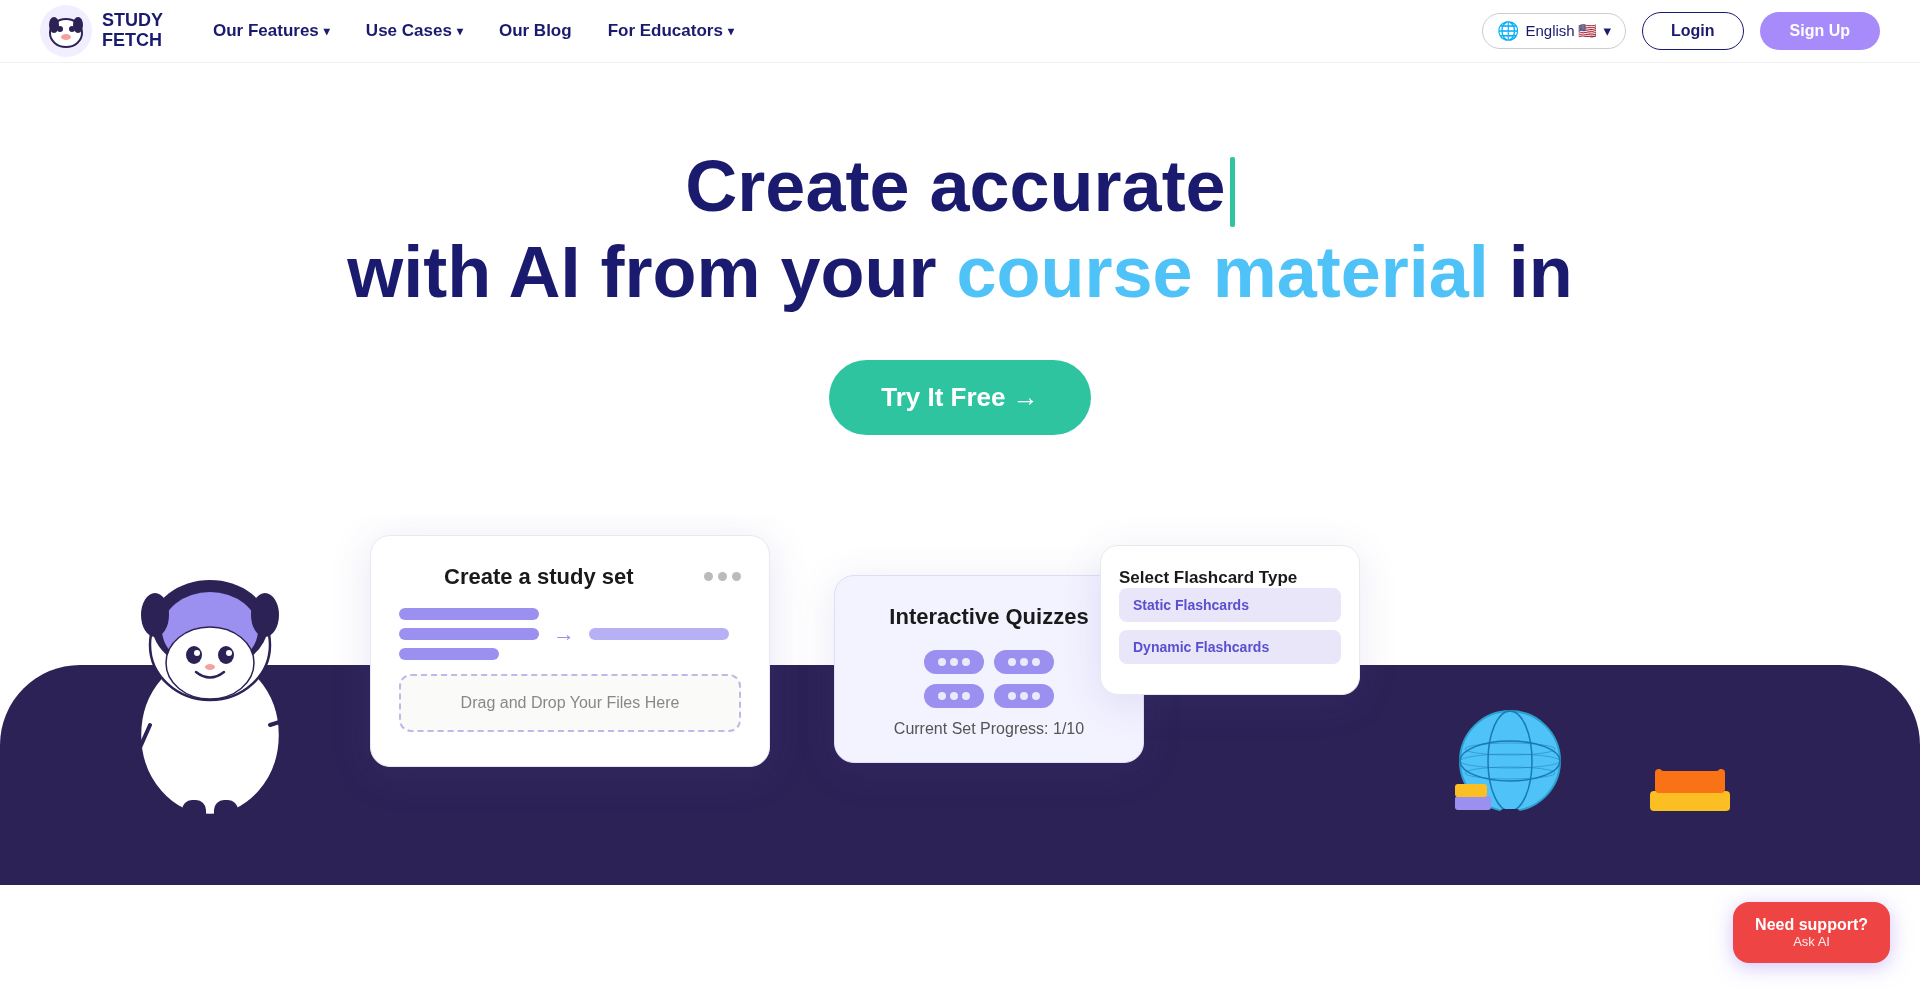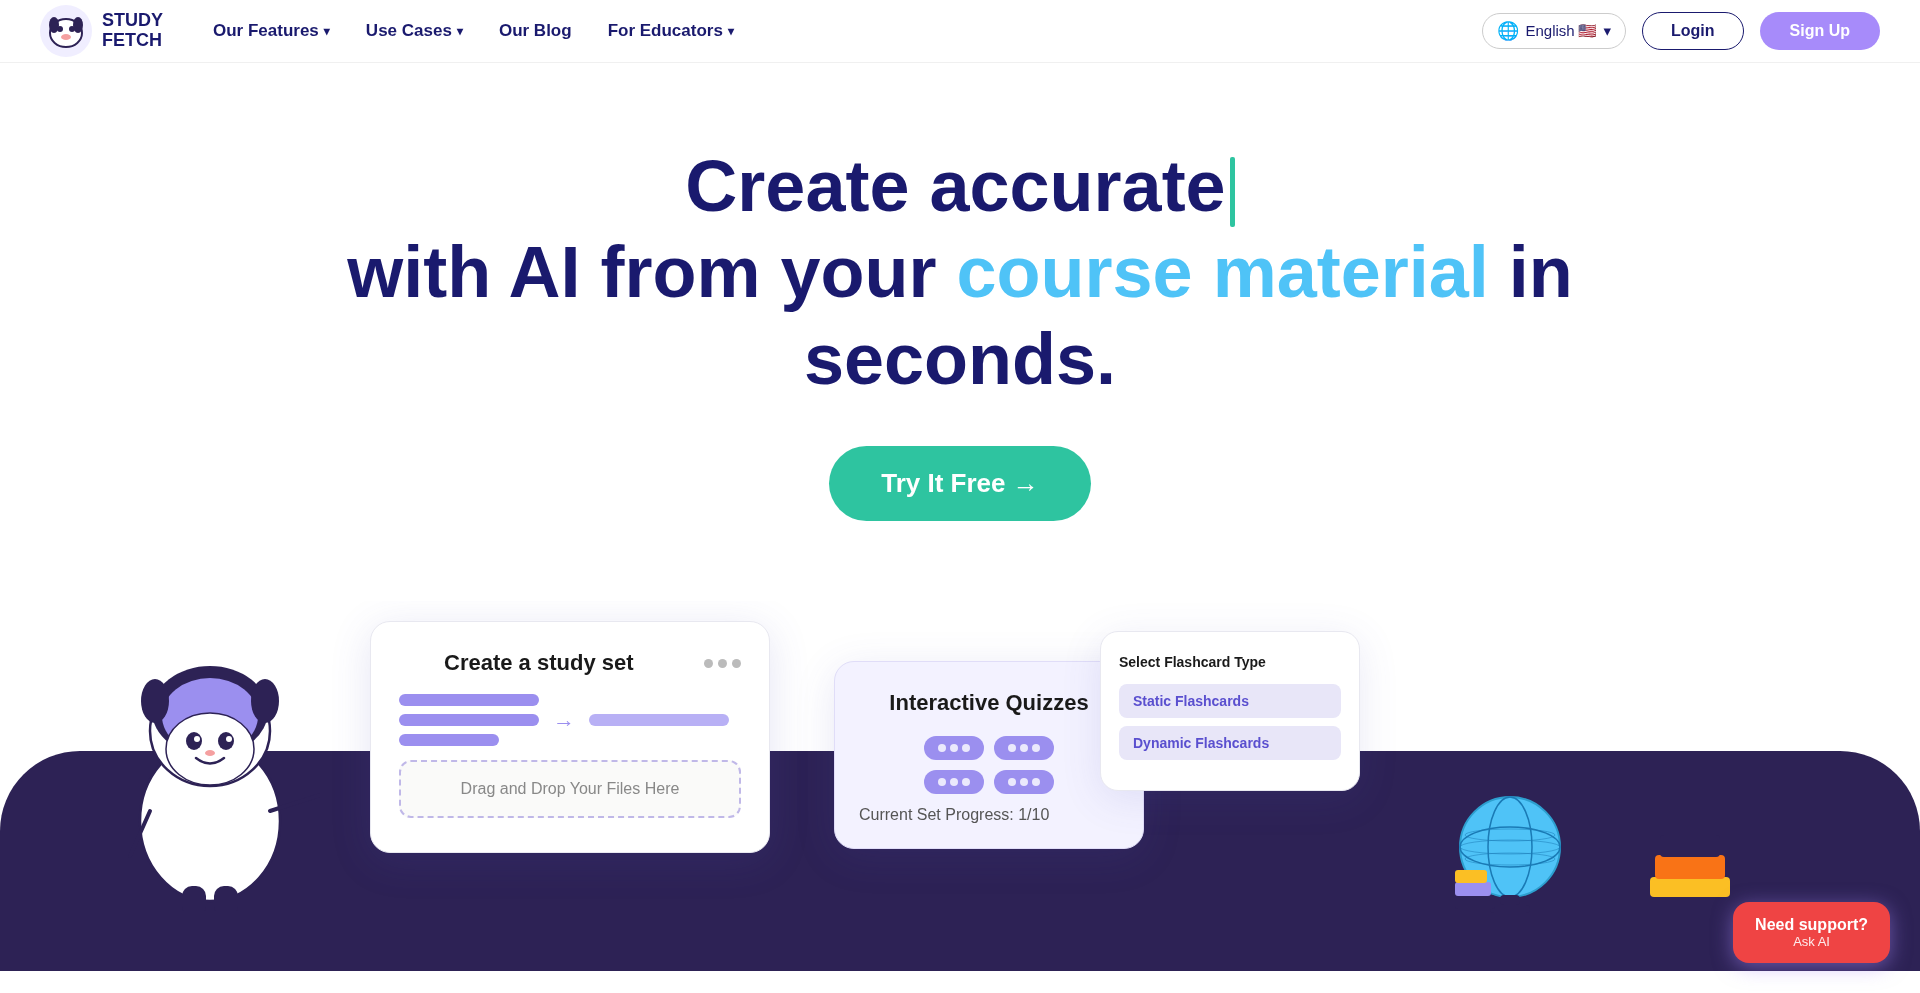--- a/index.html
+++ b/index.html
@@ -247,36 +247,36 @@
       justify-content: center;
     }
     .quiz-dot-group {
       display: flex;
       gap: 4px;
       background: #9b8fef;
       border-radius: 30px;
       padding: 8px 14px;
     }
     .quiz-dot { width: 8px; height: 8px; border-radius: 50%; background: #fff; opacity: 0.8; }
-    .quiz-progress { font-size: 16px; color: #555; margin-top: 12px; }
+    .quiz-progress { text-align: center; font-size: 16px; color: #555; margin-top: 12px; }
 
     
     .card-flashcard {
       position: absolute;
       left: 1100px;
       top: 30px;
       width: 260px;
       background: #fff;
       border-radius: 18px;
       box-shadow: 0 8px 40px rgba(80,80,180,0.12);
       padding: 22px 18px;
       z-index: 6;
       border: 1.5px solid #e8e8f0;
     }
-    .flashcard-title { font-size: 14px; font-weight: 700; color: #1a1a1a; margin-bottom: 14px; }
+    .flashcard-title { font-size: 17px; font-weight: 700; color: #1a1a1a; margin-bottom: 0; }
     .flashcard-option {
       background: #e8e6f8;
       border-radius: 8px;
       padding: 9px 14px;
       font-size: 14px;
       color: #5a4fcf;
       margin-bottom: 8px;
       font-weight: 600;
       cursor: pointer;
     }
@@ -365,21 +365,20 @@
     <button class="btn-signup">Sign Up</button>
   </div>
 </nav>
 
 <section class="hero">
   <h1 class="hero-title">
     <span>Create accurate</span><span class="cursor"></span><br>
     <span>with AI from your</span>
     <span class="highlight">course material</span>
     <span>in</span><br>
-    <span>seconds.</span>
   </h1>
 
   <div class="hero-cta">
     <button class="btn-try">Try It Free →</button>
   </div>
 </section>
 
 <div class="bottom-scene">
   <div class="bottom-bg"></div>
 

